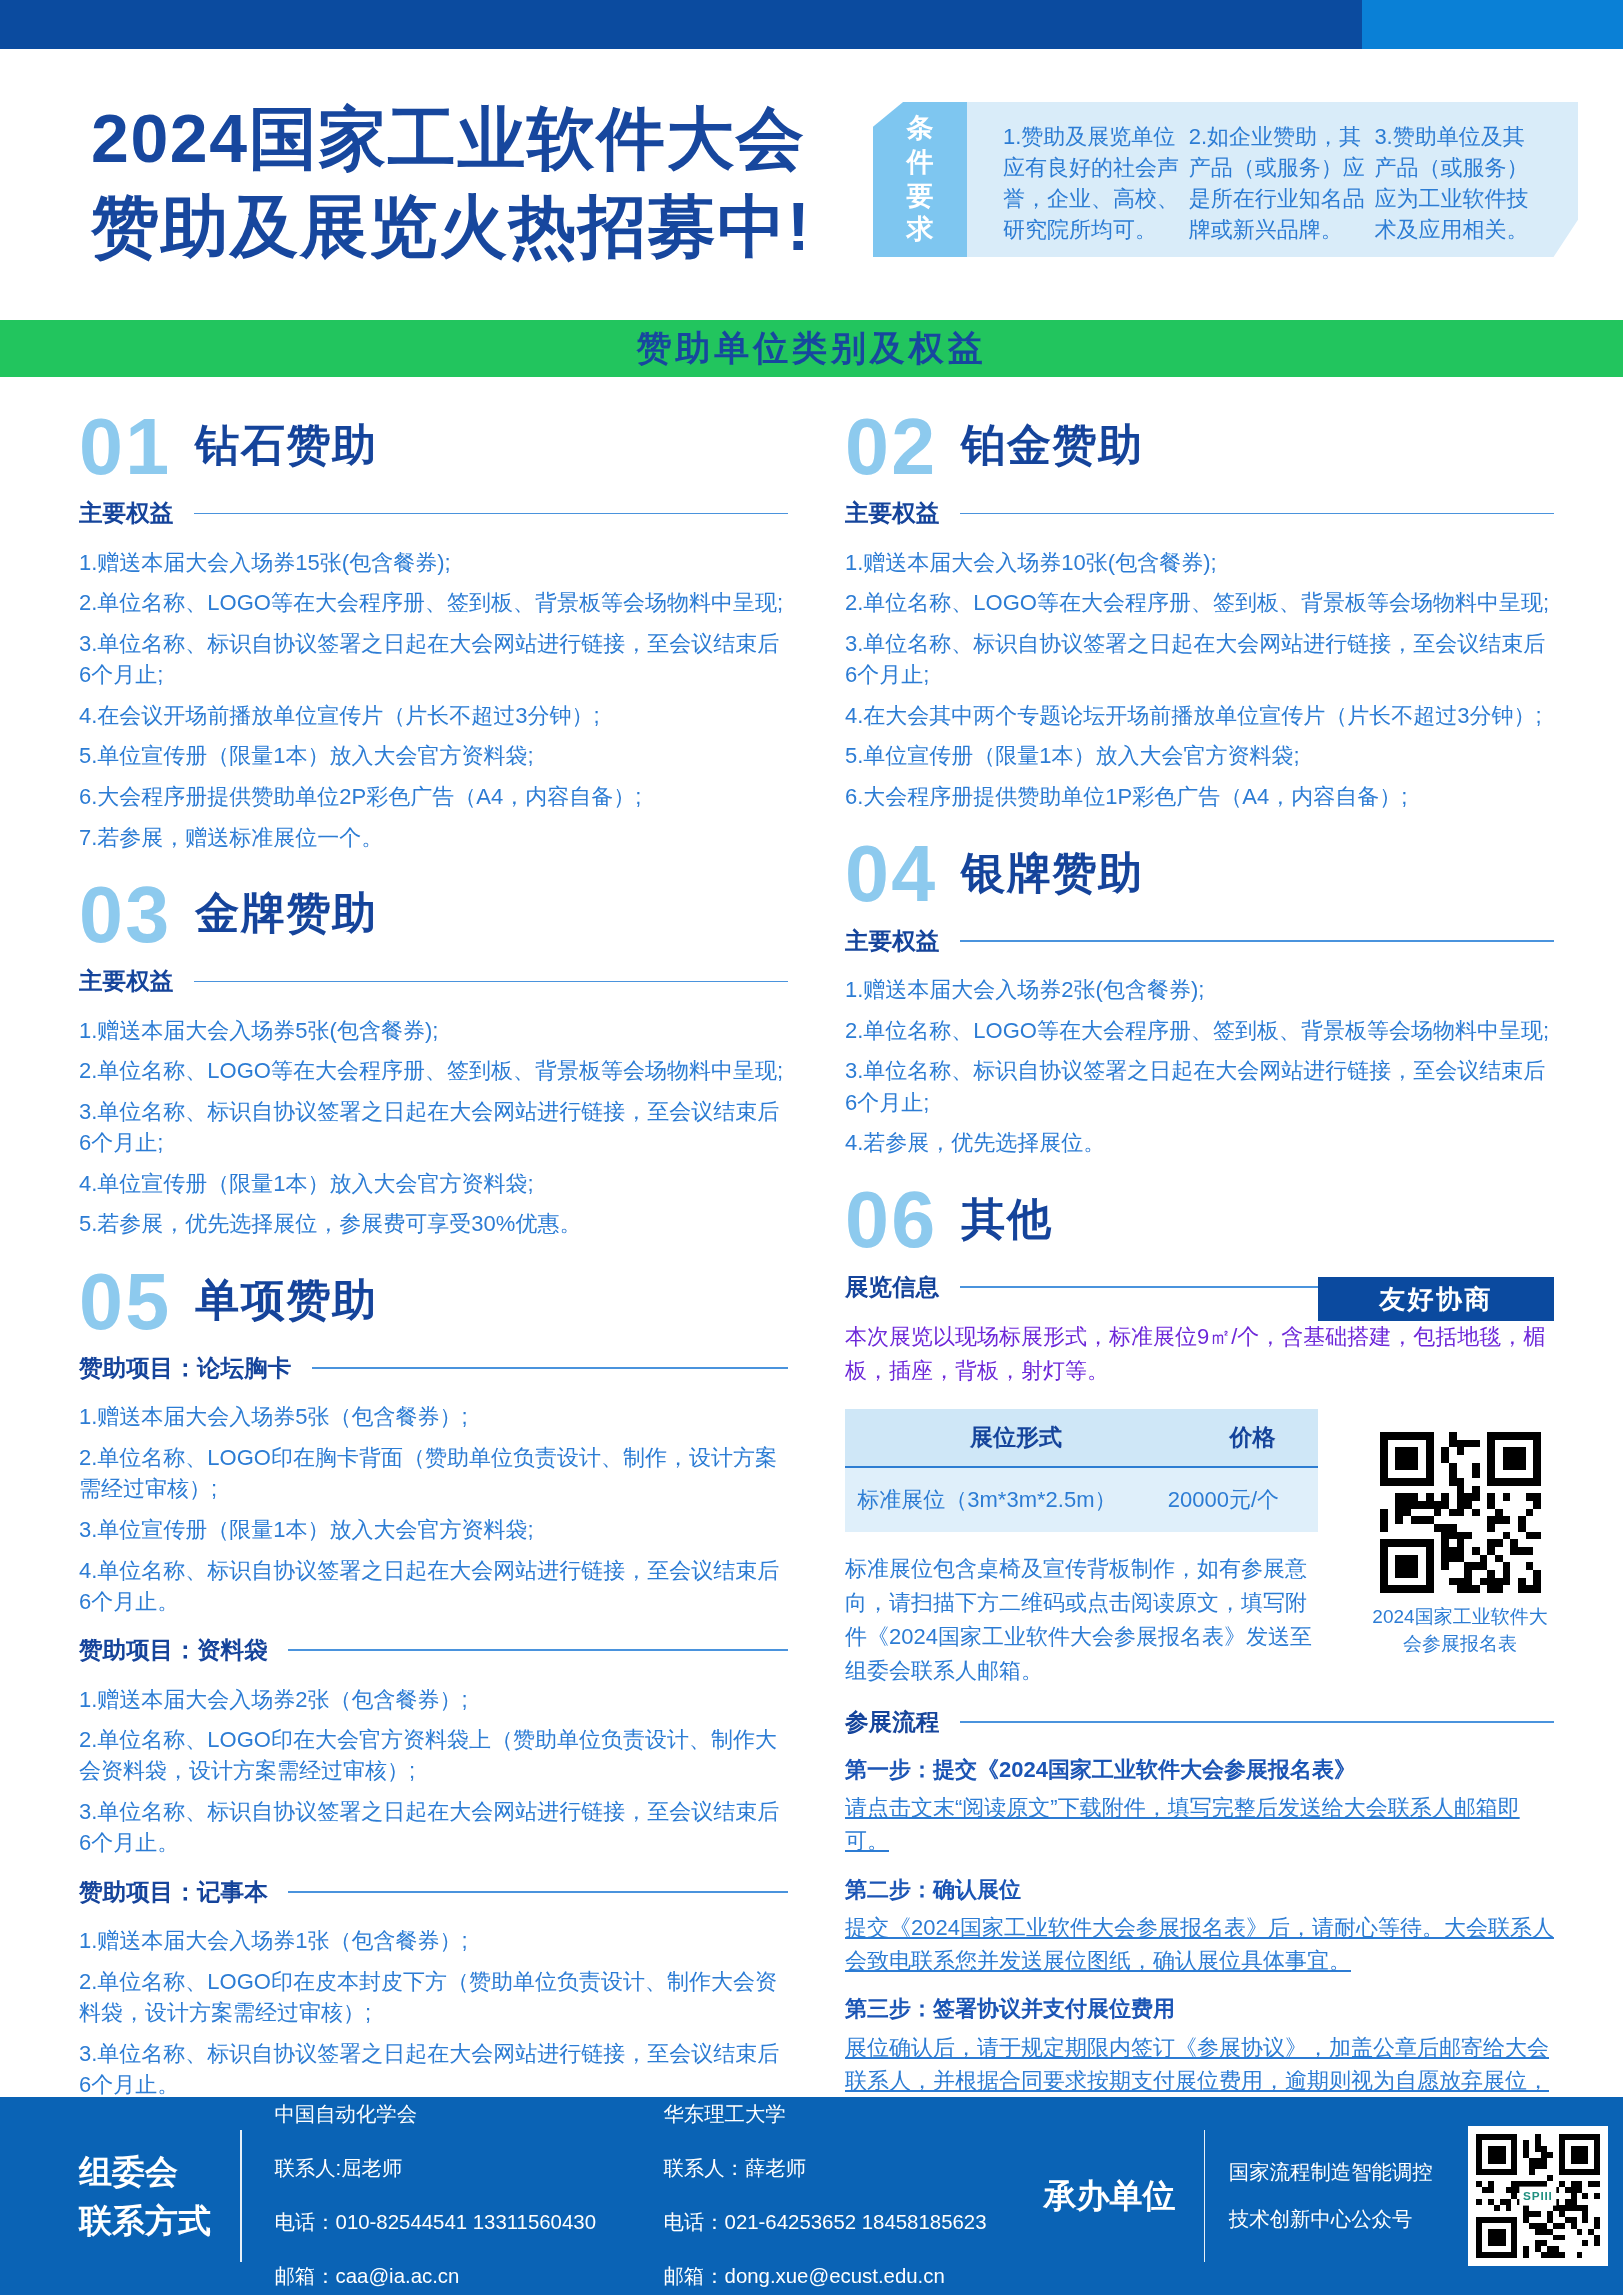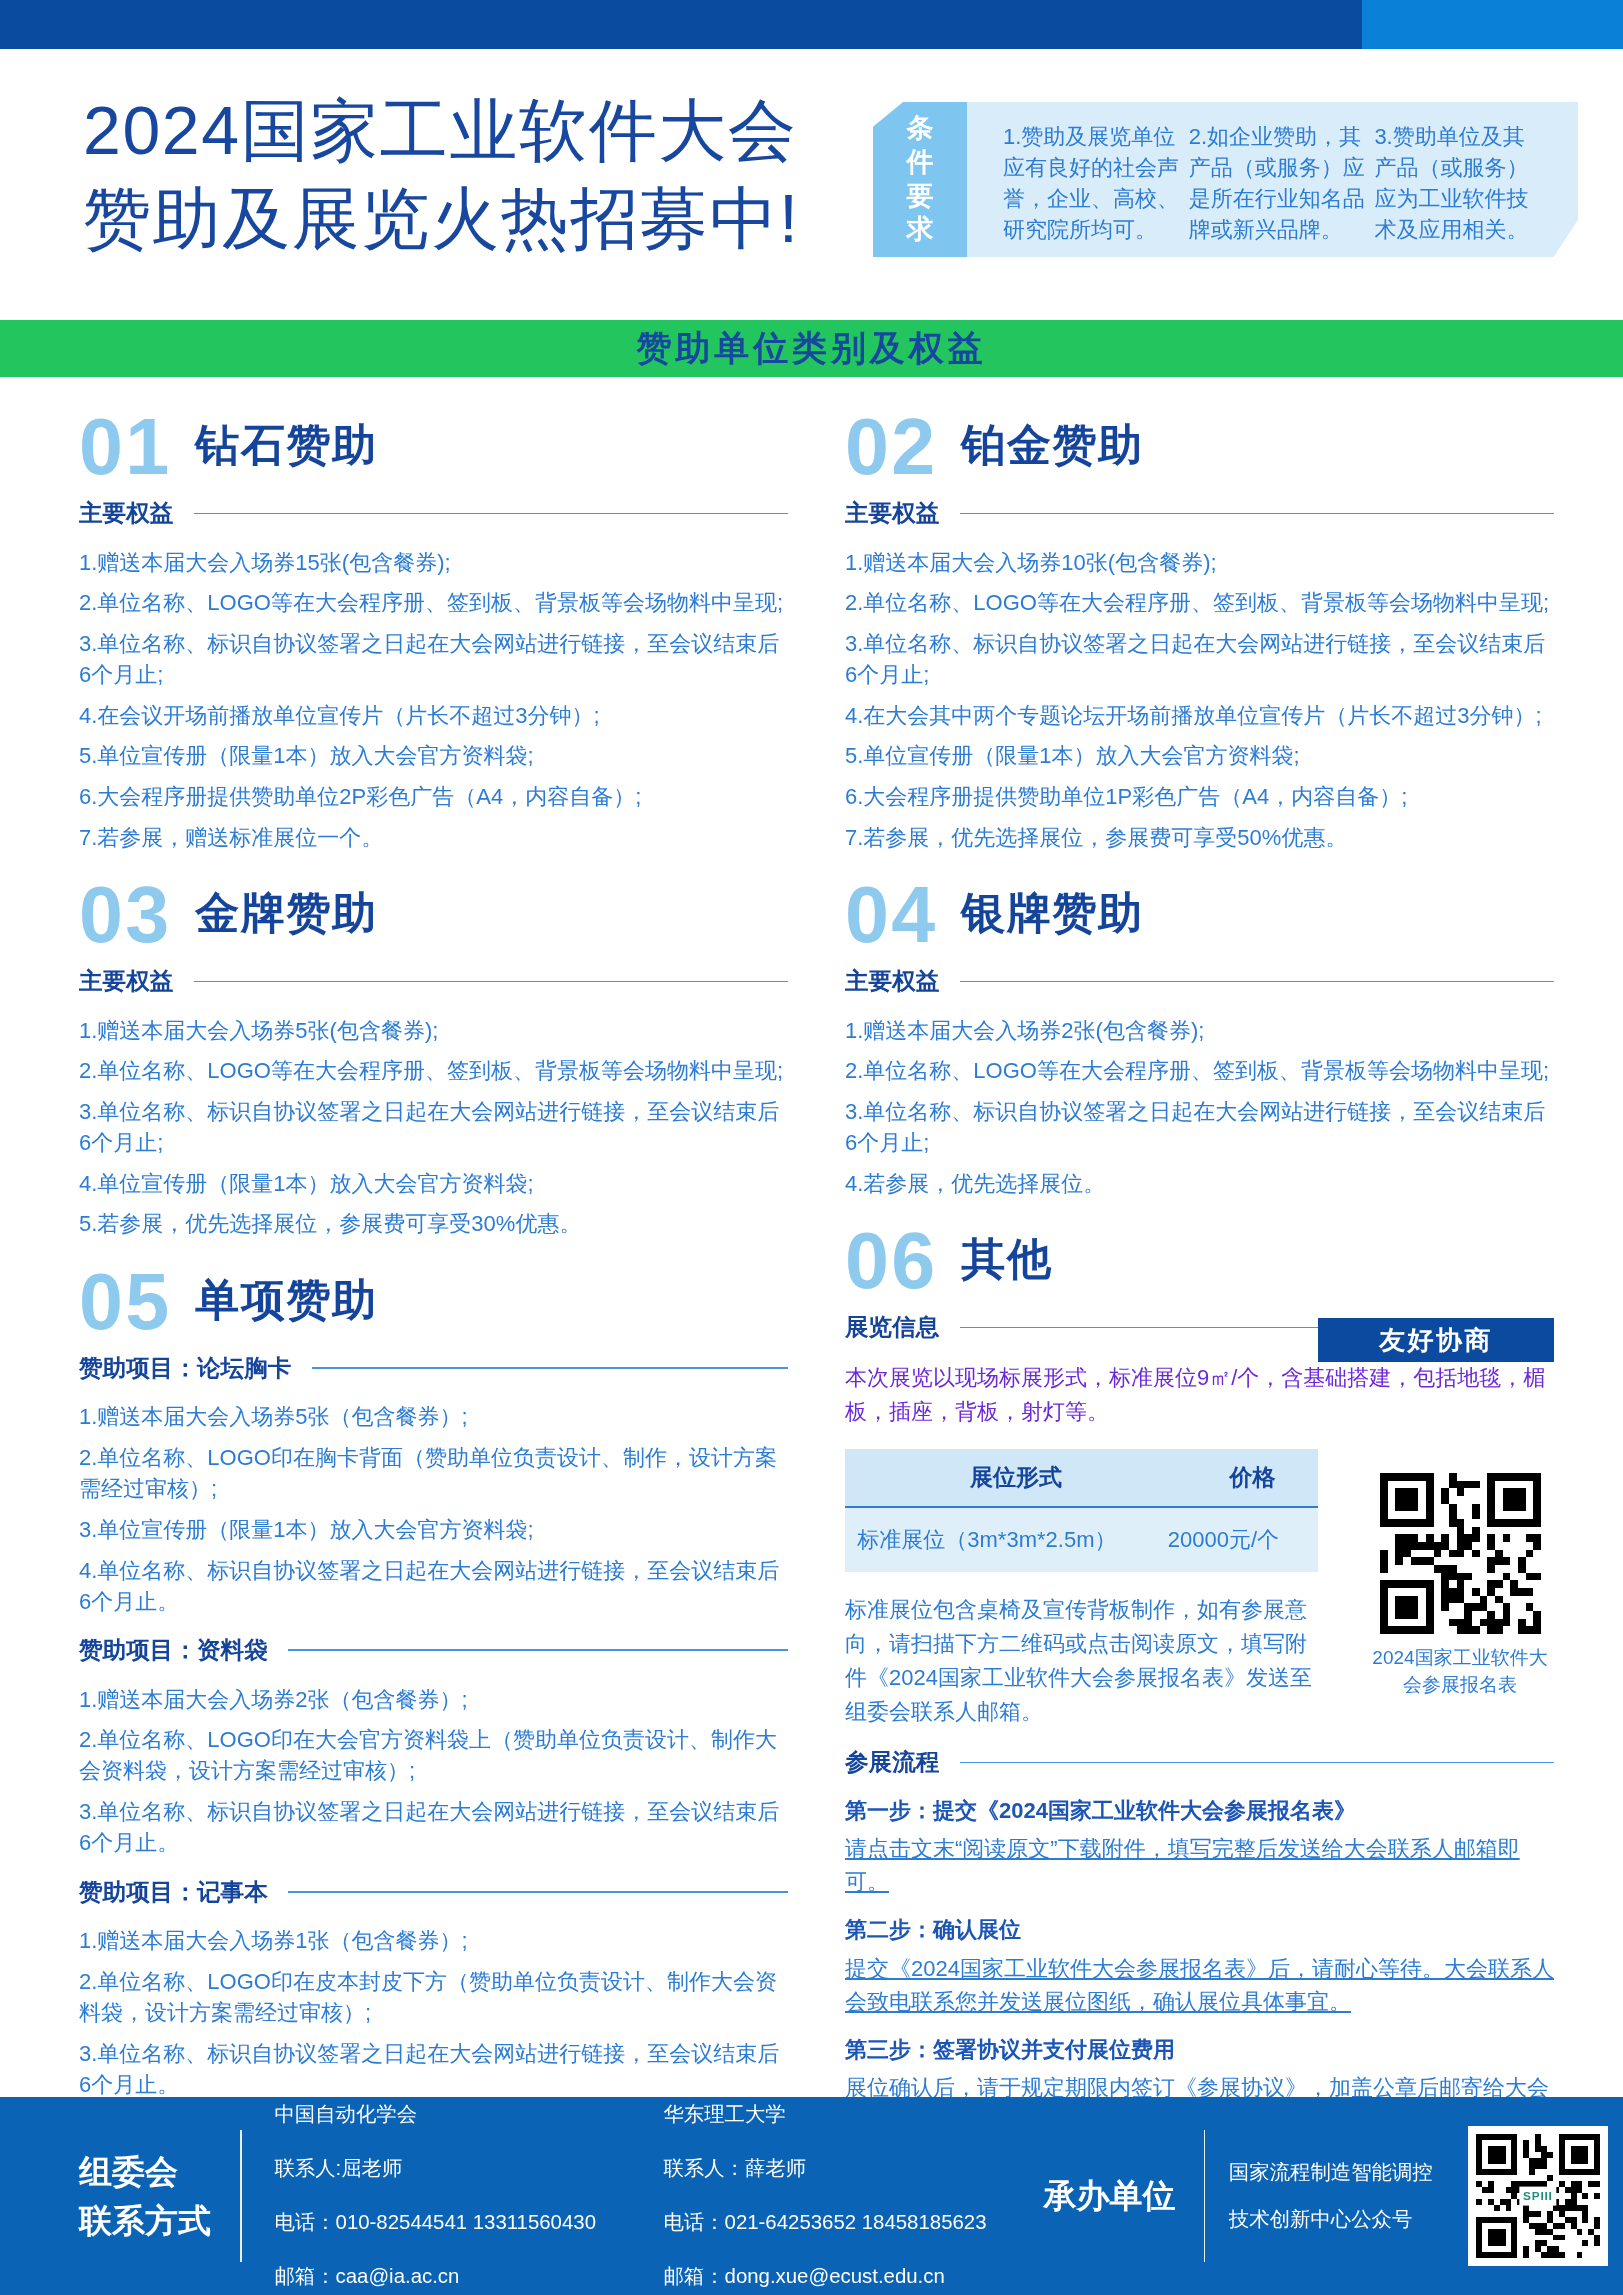--- a/index.html
+++ b/index.html
@@ -16,22 +16,22 @@
   }
 
   
   .topbar { display:flex; height:49px; width:100%; }
   .topbar-left  { width:1362px; background:#0b4b9f; }
   .topbar-right { flex:1; background:#0a80d6; }
 
   
   .main-title {
     position:absolute; left:79px; top:82px;
-    font-size:68px; font-weight:400; color:#17479e;
-    line-height:1.3; letter-spacing:1.6px; margin:4px;
+    font-size:68px; font-weight:700; color:#17479e;
+    line-height:1.3; letter-spacing:1.6px; margin:12px;
   }
   .main-title span { display:block; }
 
   .cond-box { position:absolute; left:873px; top:102px; width:705px; height:155px; }
   .cond-label {
     position:absolute; left:0; top:0; bottom:0; width:94px;
     background:#7ec6f0;
     clip-path:polygon(0 16%, 32% 0, 100% 0, 100% 100%, 0 100%);
     display:flex; align-items:center; justify-content:center;
   }
@@ -270,21 +270,20 @@
           <span class="rule-line"></span>
         </div>
         <div class="items">
 
         <p class="item">1.赠送本届大会入场券10张(包含餐券);</p>
             <p class="item">2.单位名称、LOGO等在大会程序册、签到板、背景板等会场物料中呈现;</p>
             <p class="item">3.单位名称、标识自协议签署之日起在大会网站进行链接，至会议结束后6个月止;</p>
             <p class="item">4.在大会其中两个专题论坛开场前播放单位宣传片（片长不超过3分钟）;</p>
             <p class="item">5.单位宣传册（限量1本）放入大会官方资料袋;</p>
             <p class="item">6.大会程序册提供赞助单位1P彩色广告（A4，内容自备）;</p>
-            <p class="item">7.若参展，优先选择展位，参展费可享受50%优惠。</p>
           </div>
       </section>
 
       <section class="sec">
         <div class="sec-head">
           <span class="sec-num">04</span>
           <span class="sec-title">银牌赞助</span>
         </div>
         <div class="rule-row">
           <span class="rule-lbl">主要权益</span>

